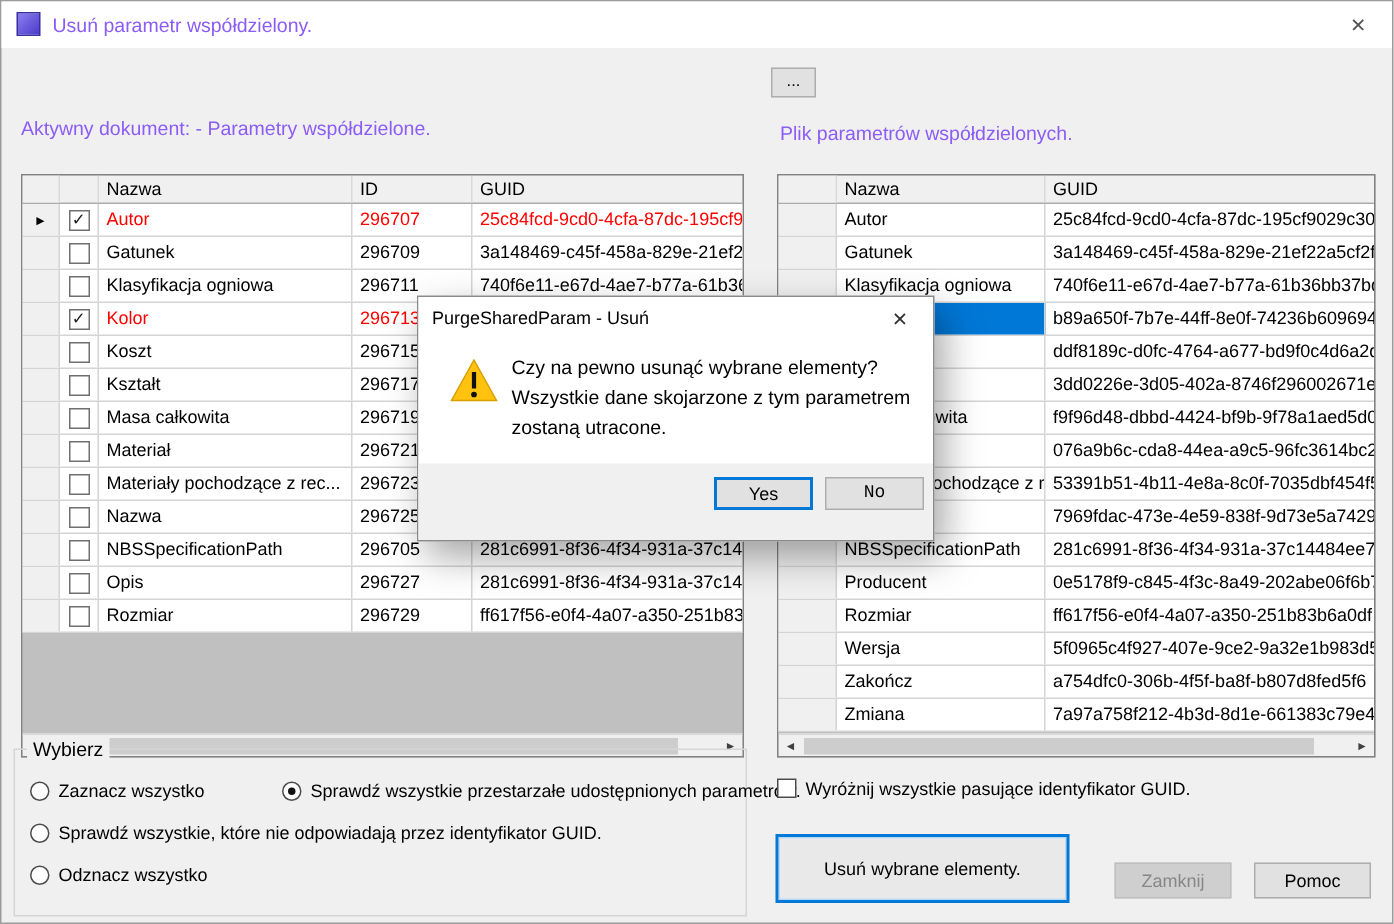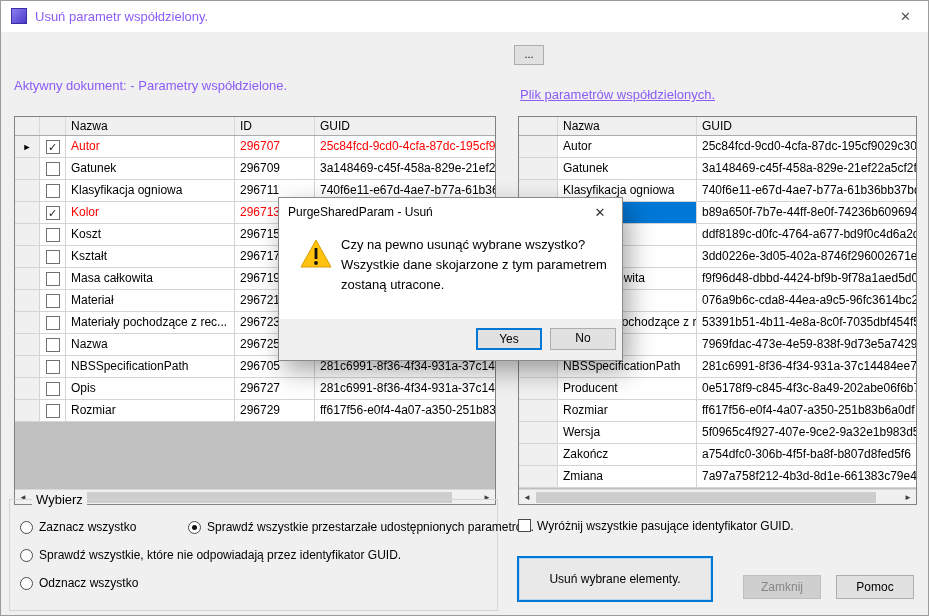--- a/index.html
+++ b/index.html
@@ -19,21 +19,21 @@
     line-height:31px; font-size:13px; color:#555; cursor:pointer; }
 
   
   .ellipsis-btn { position:absolute; left:513px; top:44px; width:30px; height:20px;
     background:#e1e1e1; border:1px solid #adadad; font-size:11px; text-align:center;
     line-height:17px; color:#000; }
 
   
   .section-label { position:absolute; font-size:13px; color:#8b5cf6; white-space:nowrap; }
   .left-label  { left:13px; top:77px; }
-  .right-label { left:519px; top:86px;text-decoration:underline; }
+  .right-label { left:519px; top:80px; }
 
   
   .grid { position:absolute; background:#c0c0c0; border:1px solid #828282; overflow:hidden;margin-top:18px; }
   .left-grid  { left:13px;  top:97px; width:482px; height:389px; }
   .right-grid { left:517px; top:97px; width:399px; height:389px; }
   .grid-header { display:flex; height:19px; background:#f0f0f0; border-bottom:1px solid #ababab; }
   .hcell { font-size:12px; color:#000; padding:2px 0 0 5px; border-right:1px solid #d9d9d9;
     white-space:nowrap; overflow:hidden; }
   .grid-body { background:#fff; }
   .grow { display:flex; height:22px; background:#fff; border-bottom:1px solid #d4d4d4; }
@@ -63,21 +63,21 @@
     text-align:center; line-height:15px; }
   .sb-left  { left:0; }
   .sb-right { right:0; }
   .sb-thumb { position:absolute; top:2px; height:11px; background:#cdcdcd; }
   .left-grid  .sb-thumb { left:17px; width:420px; }
   .right-grid .sb-thumb { left:17px; width:340px; }
 
   
   .groupbox { position:absolute; left:8px; top:498px; width:489px; height:112px;
     border:1px solid #d5d5d5; }
-  .groupbox-label { position:absolute; left:22px; top:-8px; background:#f0f0f0;
+  .groupbox-label { position:absolute; left:8px; top:-8px; background:#f0f0f0;
     padding:0 4px; font-size:13px; color:#000; }
   .radio-item { position:absolute; display:flex; align-items:center; cursor:default; }
   .pos-0 { left:10px;  top:20px;justify-content:flex-end; }
   .pos-1 { left:178px; top:20px; }
   .pos-2 { left:10px;  top:48px; }
   .pos-3 { left:10px;  top:76px; }
   .rdot { width:13px; height:13px; border-radius:50%; border:1px solid #4b4b4b; background:#fff;
     position:relative; flex:0 0 13px; }
   .rdot.sel::after { content:""; position:absolute; left:3px; top:3px; width:5px; height:5px;
     border-radius:50%; background:#111; }
@@ -101,25 +101,25 @@
     border:1px solid #8a8a8a; box-shadow:6px 10px 24px rgba(0,0,0,0.35); z-index:50; }
   .modal-titlebar { position:absolute; left:0; top:0; width:100%; height:29px; background:#fff;padding-left:20px; }
   .modal-title { position:absolute; left:9px; top:0; height:29px; line-height:29px;
     font-size:12px; color:#000; white-space:nowrap; }
   .modal-close { position:absolute; right:0; top:0; width:44px; height:29px; text-align:center;
     line-height:29px; font-size:13px; color:#333; cursor:pointer; }
   .modal-body { position:absolute; left:0; top:29px; width:100%; bottom:41px; background:#fff; }
   .warn-icon { position:absolute; left:21px; top:12px; width:32px; height:30px; }
   .modal-message { position:absolute; left:62px; top:8px; width:272px; font-size:13px;
     line-height:20px; color:#000; }
-  .modal-buttons { position:absolute; left:0; bottom:0; width:100%; height:41px; background:#f0f0f0; }
+  .modal-buttons { position:absolute; left:0; bottom:0; width:100%; height:51px; background:#f0f0f0; }
   .mbtn { position:absolute; top:9px; width:66px; height:22px; font-size:12px; line-height:19px;
     text-align:center; background:#e1e1e1; color:#000; }
   .btn-yes { left:197px; border:2px solid #0078d7; line-height:18px; }
-  .btn-no  { left:271px; border:1px solid #adadad; }
+  .btn-no  { left:271px; border:1px solid #adadad;font-family:Liberation Mono, monospace; }
 </style>
 </head>
 <body>
 
 <div class="window">
 
   <div class="titlebar">
     <div class="app-icon"></div>
     <div class="win-title">Usuń parametr współdzielony.</div>
     <div class="win-close">✕</div>
@@ -396,21 +396,21 @@
     <div class="modal-titlebar">
       <div class="modal-title">PurgeSharedParam - Usuń</div>
       <div class="modal-close">✕</div>
     </div>
     <div class="modal-body">
       <svg class="warn-icon" viewBox="0 0 32 30">
         <path d="M16 1 L31 28 L1 28 Z" fill="#ffc20e" stroke="#d99e00" stroke-width="1"></path>
         <rect x="14.6" y="9" width="2.8" height="11" fill="#111"></rect>
         <circle cx="16" cy="24" r="1.9" fill="#111"></circle>
       </svg>
-      <div class="modal-message">Czy na pewno usunąć wybrane wszystko? Wszystkie dane skojarzone z tym parametrem zostaną utracone.</div>
+      <div class="modal-message">Czy na pewno usunąć wybrane elementy? Wszystkie dane skojarzone z tym parametrem zostaną utracone.</div>
     </div>
     <div class="modal-buttons">
       <div class="mbtn btn-yes">Yes</div>
       <div class="mbtn btn-no">No</div>
     </div>
   </div>
 
 </div>
 
 </body></html>

